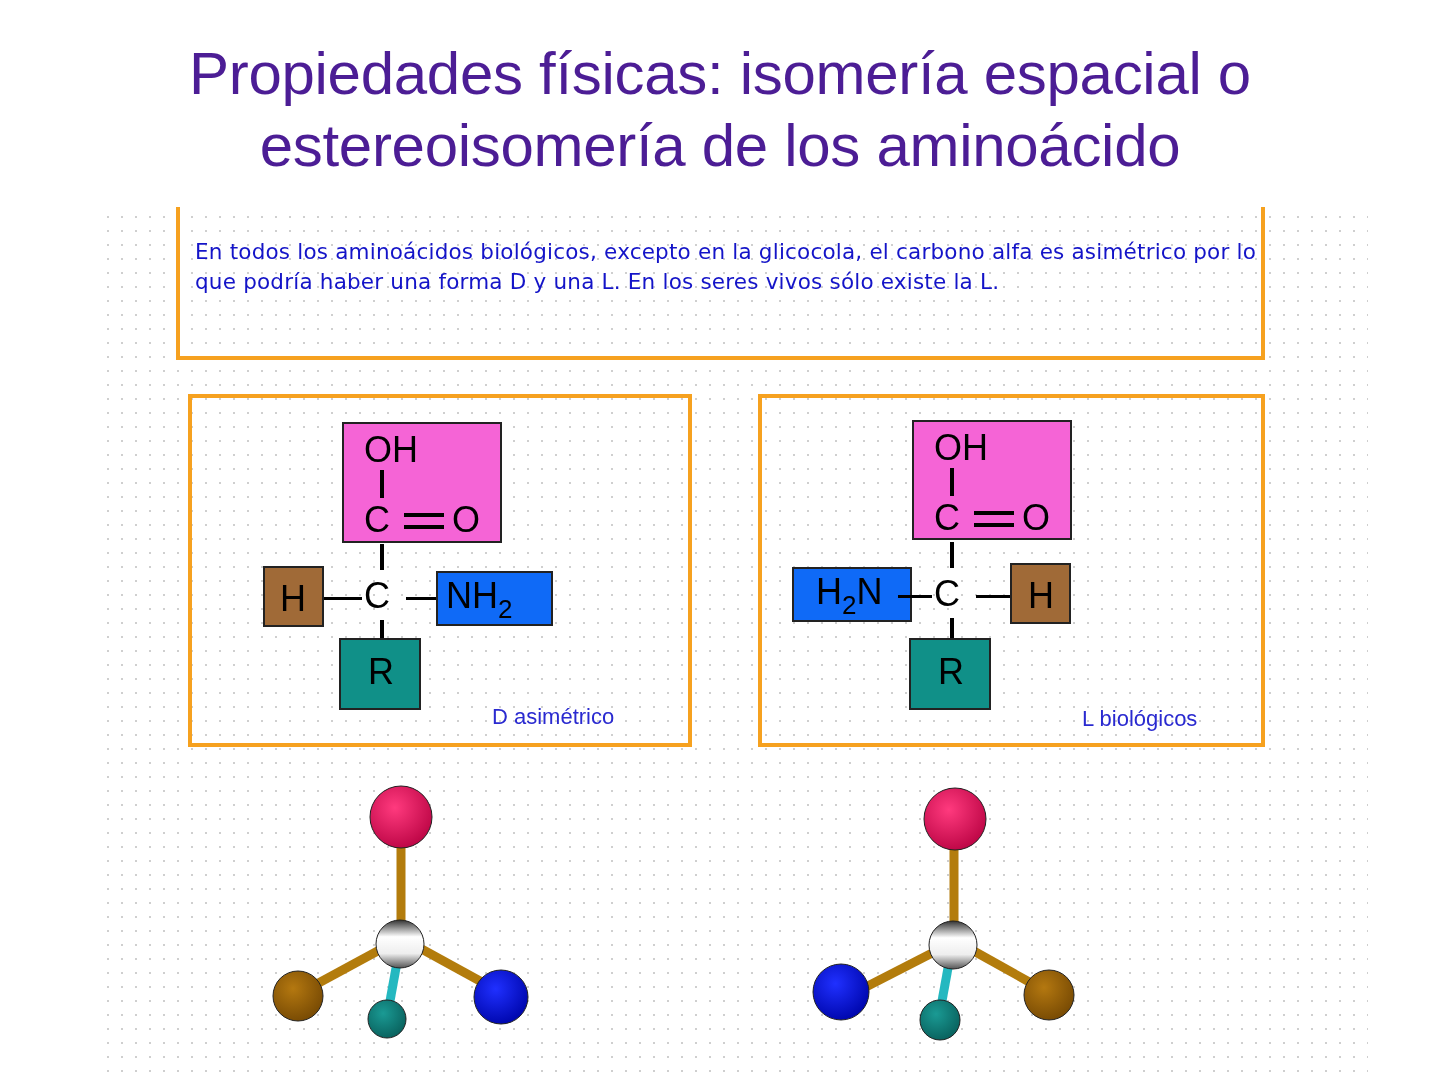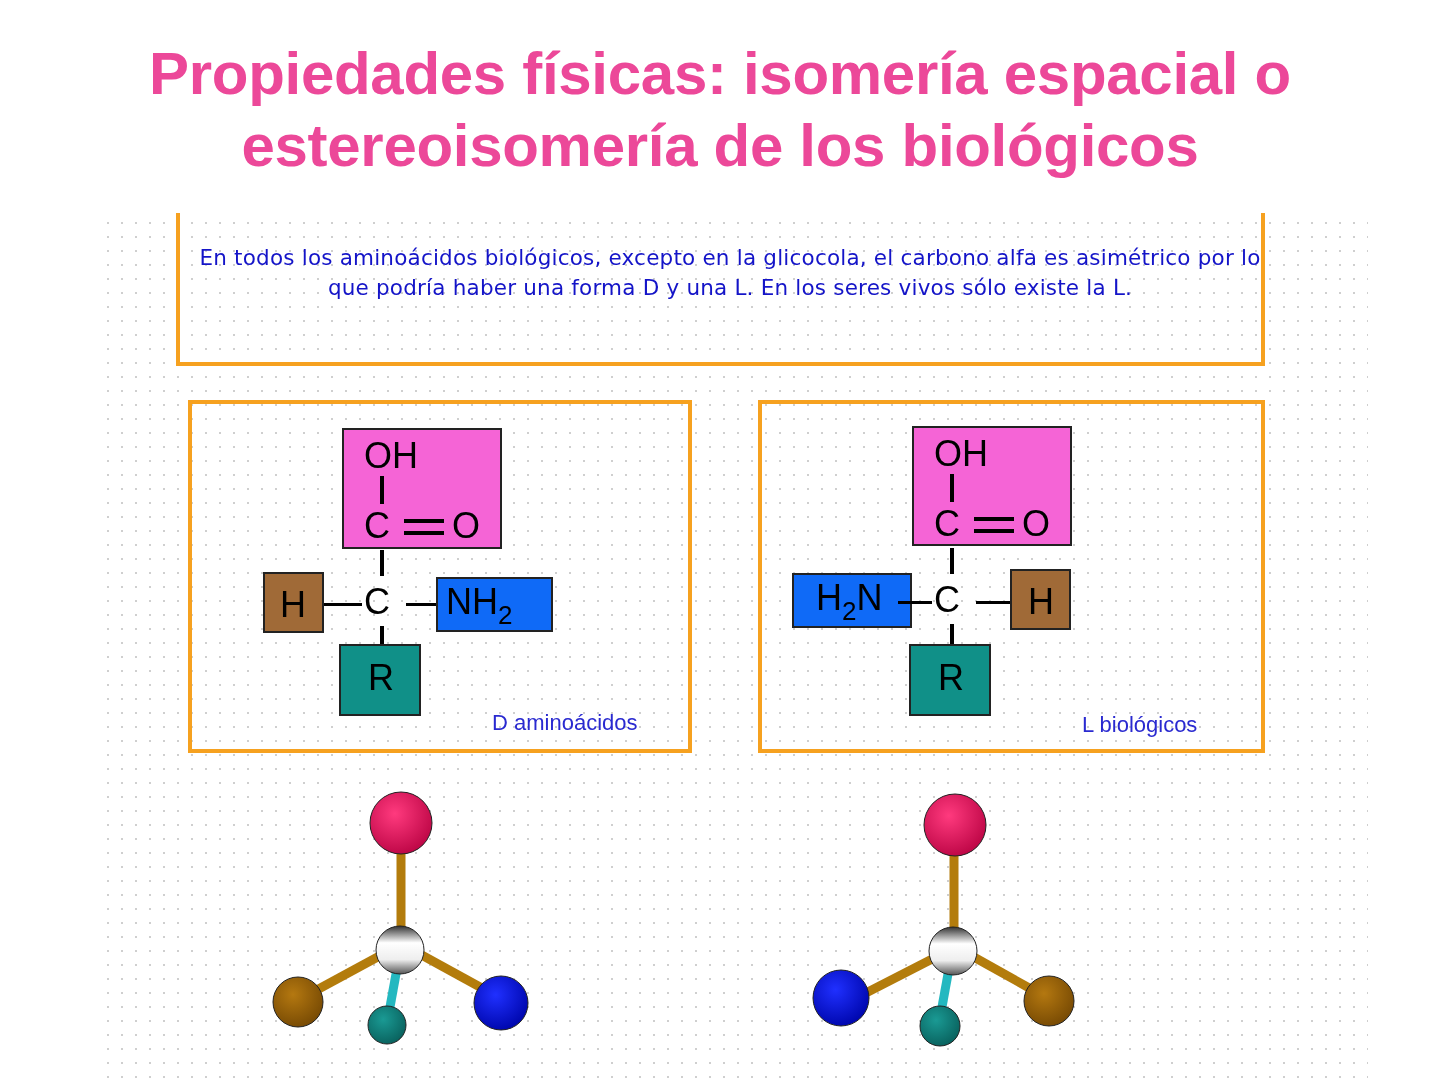--- a/index.html
+++ b/index.html
@@ -2,31 +2,30 @@
 <html><head>
   <meta charset="utf-8">
   <style>
     html, body { margin: 0; padding: 0; }
     body {
       width: 1440px; height: 1080px; background: #ffffff; position: relative; overflow: hidden;
       font-family: "Liberation Sans", sans-serif;
     }
     .title {
       position: absolute; left: 0; top: 38px; width: 1440px; text-align: center;
-      font-family: "Liberation Sans", sans-serif; font-weight: bold; font-size: 60px;
-      line-height: 72px; color: #ec4899; letter-spacing: -0.3px;
+      font-family: "Liberation Sans", sans-serif; font-weight: normal; font-size: 60px;
+      line-height: 72px; color: #4c1d95; letter-spacing: -0.3px;
     }
     .title span { display: block; }
     .panel {
-      position: absolute; left: 98px; top: 213px; width: 1270px; height: 867px;
+      position: absolute; left: 98px; top: 207px; width: 1270px; height: 867px;
       background-color: #ffffff;
       background-image: radial-gradient(circle, #cfcfcf 1px, transparent 1.3px);
       background-size: 14px 14px;
       background-position: 3px 3px;
-      text-align: center;
     }
     .textbox {
       position: absolute; left: 78px; top: 0; width: 1089px; height: 153px;
       border-left: 4px solid #f6a11f; border-right: 4px solid #f6a11f; border-bottom: 4px solid #f6a11f;
       box-sizing: border-box;
     }
     .textbox p {
       margin: 0; position: absolute; left: 15px; top: 30px; width: 1070px;
       font-family: "DejaVu Sans", sans-serif; font-size: 21.5px; line-height: 30px;
       color: #1414c8; letter-spacing: 0.2px;
@@ -45,21 +44,21 @@
     .chem { position: absolute; font-family: "Liberation Sans", sans-serif; font-weight: normal; color: #000; font-size: 36px; line-height: 36px; }
     .chem sub { font-size: 26px; vertical-align: -10px; line-height: 0; }
     .bond { position: absolute; background: #000; }
     .mol3d { position: absolute; }
   </style>
 </head>
 <body>
 
 <div class="title">
   <span>Propiedades físicas: isomería espacial o</span>
-  <span>estereoisomería de los biológicos</span>
+  <span>estereoisomería de los aminoácido</span>
 </div>
 
 <div class="panel">
 
   <div class="textbox">
     <p>En todos los aminoácidos biológicos, excepto en la glicocola, el carbono alfa es asimétrico por lo que podría haber una forma D y una L. En los seres vivos sólo existe la L.</p>
   </div>
 
   <div class="card d">
     <div class="box" style="left:150px; top:24px; width:160px; height:121px; background:#f564d6;"></div>
@@ -78,21 +77,21 @@
     <div class="chem" style="left:172px; top:180px;">C</div>
 
     <div class="bond" style="left:214px; top:199px; width:34px; height:3px;"></div>
     <div class="box" style="left:244px; top:173px; width:117px; height:55px; background:#0f6af7;"></div>
     <div class="chem" style="left:254px; top:180px;"><span>NH</span><sub>2</sub></div>
 
     <div class="bond" style="left:188px; top:222px; width:4px; height:28px;"></div>
     <div class="box" style="left:147px; top:240px; width:82px; height:72px; background:#109088;"></div>
     <div class="chem" style="left:176px; top:256px;">R</div>
 
-    <div class="caption">D aminoácidos</div>
+    <div class="caption">D asimétrico</div>
   </div>
 
   <div class="card l">
     <div class="box" style="left:150px; top:22px; width:160px; height:120px; background:#f564d6;"></div>
     <div class="chem" style="left:172px; top:32px;">OH</div>
     <div class="bond" style="left:188px; top:70px; width:4px; height:28px;"></div>
     <div class="chem" style="left:172px; top:102px;">C</div>
     <div class="bond" style="left:212px; top:113px; width:40px; height:4px;"></div>
     <div class="bond" style="left:212px; top:125px; width:40px; height:4px;"></div>
     <div class="chem" style="left:260px; top:102px;">O</div>

